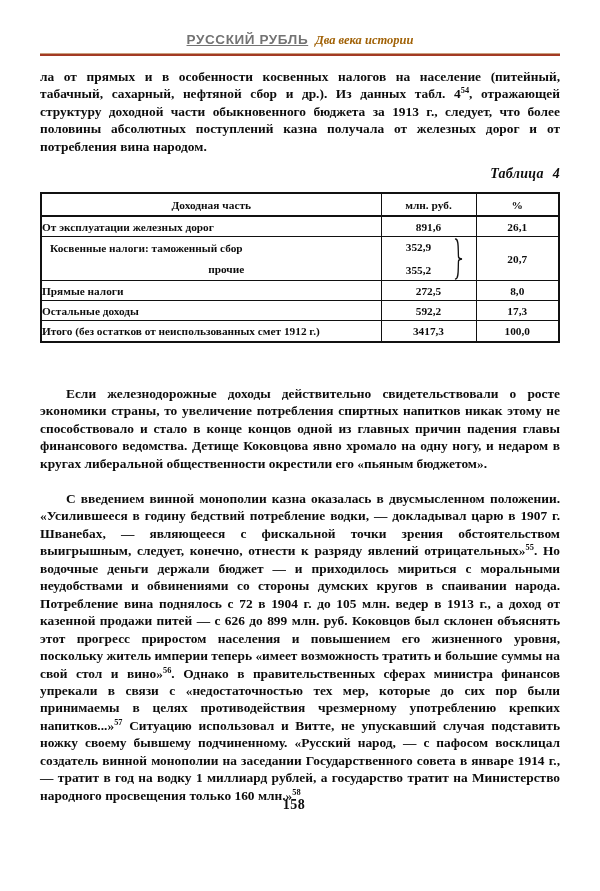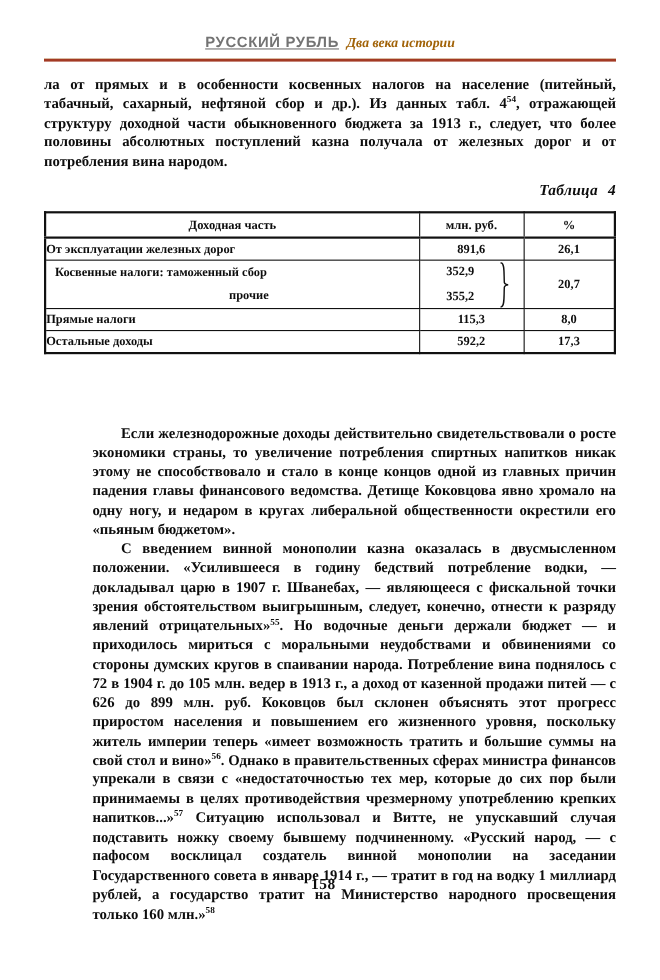--- a/index.html
+++ b/index.html
@@ -71,21 +71,20 @@
     margin: 0;
     font-size: 13.4px;
     line-height: 17.45px;
     text-align: justify;
     text-justify: inter-word;
     hyphens: manual;
     font-weight: 600;
   }
   p.body.indent {
     text-indent: 26px;
-    margin-left: 44px;
   }
   sup {
     font-size: 8.4px;
     line-height: 0;
     vertical-align: 5px;
     font-weight: bold;
   }
 
   #para-1 { top: 68px; }
   #para-2 { top: 385px; }
@@ -257,30 +256,35 @@
             <span class="bv bv2">355,2</span>
             <svg class="brace-glyph" viewBox="0 0 10 42">
               <path d="M1.5 1 C5 1, 4 12, 4.5 19 C4.8 20.4, 6 20.8, 8 21 C6 21.2, 4.8 21.6, 4.5 23 C4 30, 5 41, 1.5 41" fill="none" stroke="#111" stroke-width="1.3" stroke-linecap="round"></path>
             </svg>
           </td>
           <td class="brace-pct-cell">20,7</td>
         </tr>
 
         <tr class="row-std">
           <td class="cell-label">Прямые налоги</td>
-          <td class="cell-num">115,3</td>
+          <td class="cell-num">272,5</td>
           <td class="cell-num">8,0</td>
         </tr>
 
         <tr class="row-std">
           <td class="cell-label">Остальные доходы</td>
           <td class="cell-num">592,2</td>
           <td class="cell-num">17,3</td>
         </tr>
 
+        <tr class="row-total">
+          <td class="cell-label">Итого (без остатков от неиспользованных смет 1912 г.)</td>
+          <td class="cell-num">3417,3</td>
+          <td class="cell-num">100,0</td>
+        </tr>
 
       </tbody>
     </table>
   </div>
 
   <div class="col" id="para-2">
     <p class="body indent">Если железнодорожные доходы действительно свидетельствовали о росте экономики страны, то увеличение потребления спиртных напитков никак этому не способствовало и стало в конце концов одной из главных причин падения главы финансового ведомства. Детище Коковцова явно хромало на одну ногу, и недаром в кругах либеральной общественности окрестили его «пьяным бюджетом».</p>
   </div>
 
   <div class="col" id="para-3">

